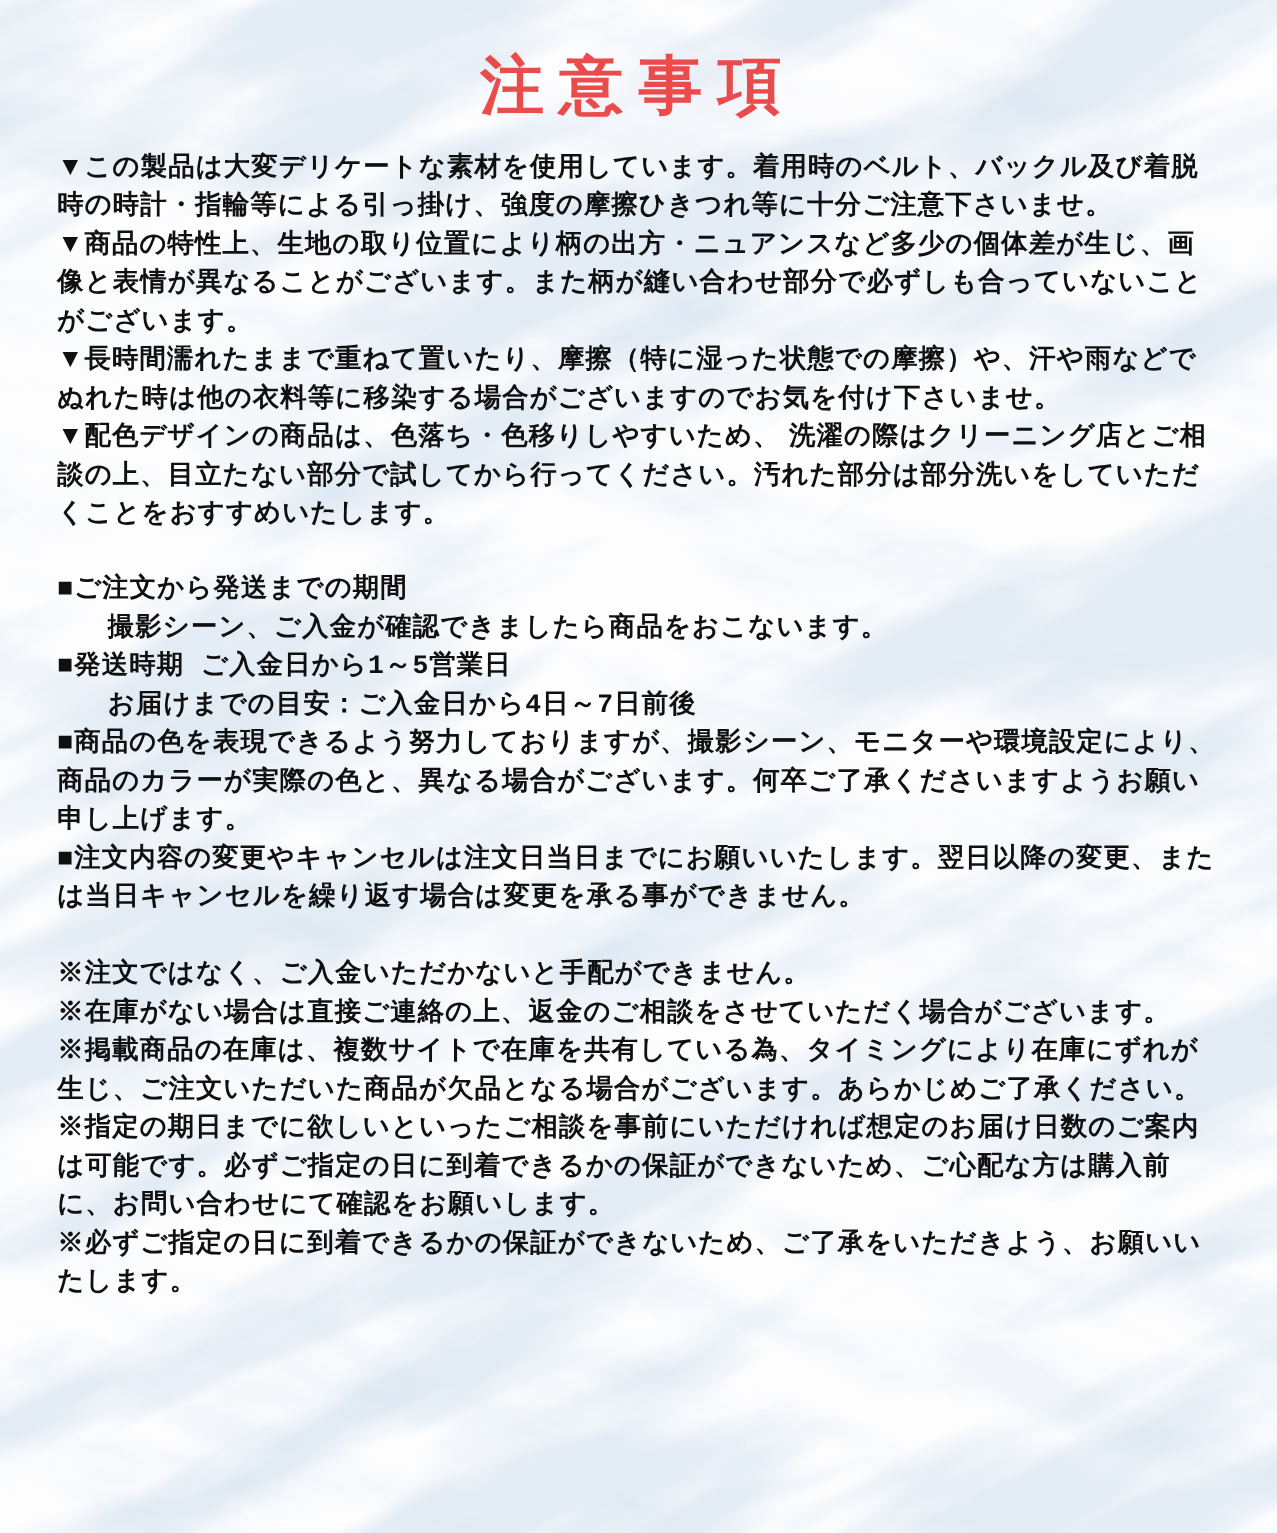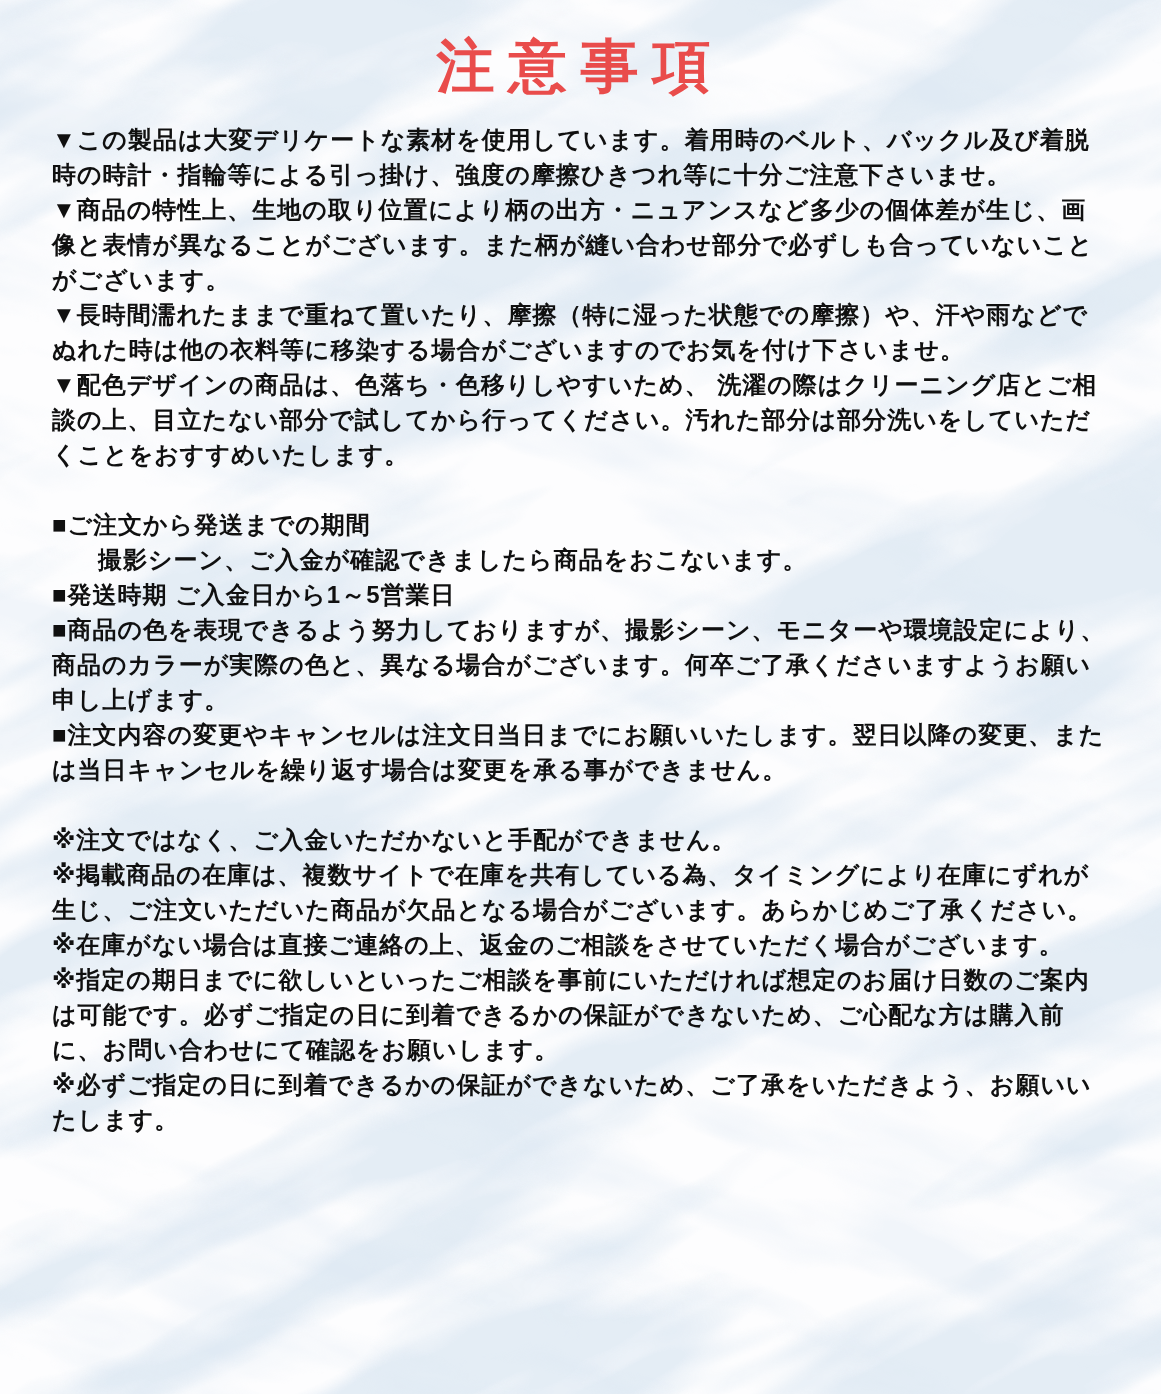--- a/index.html
+++ b/index.html
@@ -21,20 +21,21 @@
     position: absolute;
     inset: 0;
     z-index: 0;
     display: block;
   }
   .content {
     position: relative;
     z-index: 1;
     padding: 26px 52px 0 52px;
     color: #101010;
+    margin-top: 12px;
   }
   .title {
     margin: 8px 0 24px 0;
     text-align: center;
     font-size: 58px;
     line-height: 64px;
     font-weight: 800;
     letter-spacing: 14px;
     color: #e94c4b; 
   }
@@ -46,20 +47,21 @@
     letter-spacing: 1px;
     color: #101010; 
     word-break: break-all;
     overflow-wrap: anywhere;
   }
   .line.indent {
     padding-left: 46px;
   }
   .section-gap {
     margin-top: 35px;
+    font-family: Liberation Mono, monospace;
   }
 </style>
 </head>
 <body>
 
 <div class="page">
 
   <svg class="bg" width="1161" height="1394" viewBox="0 0 1161 1394" preserveAspectRatio="none" aria-hidden="true">
     <defs>
       <filter id="marbleA" x="-30%" y="-30%" width="160%" height="160%">
@@ -94,26 +96,27 @@
       <p class="para">▼この製品は大変デリケートな素材を使用しています。着用時のベルト、バックル及び着脱時の時計・指輪等による引っ掛け、強度の摩擦ひきつれ等に十分ご注意下さいませ。</p>
       <p class="para">▼商品の特性上、生地の取り位置により柄の出方・ニュアンスなど多少の個体差が生じ、画像と表情が異なることがございます。また柄が縫い合わせ部分で必ずしも合っていないことがございます。</p>
       <p class="para">▼長時間濡れたままで重ねて置いたり、摩擦（特に湿った状態での摩擦）や、汗や雨などでぬれた時は他の衣料等に移染する場合がございますのでお気を付け下さいませ。</p>
       <p class="para">▼配色デザインの商品は、色落ち・色移りしやすいため、 洗濯の際はクリーニング店とご相談の上、目立たない部分で試してから行ってください。汚れた部分は部分洗いをしていただくことをおすすめいたします。</p>
     </section>
 
     <section class="section-gap">
       <p class="line">■ご注文から発送までの期間</p>
       <p class="line indent">撮影シーン、ご入金が確認できましたら商品をおこないます。</p>
       <p class="line">■発送時期 ご入金日から1～5営業日</p>
+      <p class="line indent">お届けまでの目安：ご入金日から4日～7日前後</p>
       <p class="line">■商品の色を表現できるよう努力しておりますが、撮影シーン、モニターや環境設定により、商品のカラーが実際の色と、異なる場合がございます。何卒ご了承くださいますようお願い申し上げます。</p>
       <p class="line">■注文内容の変更やキャンセルは注文日当日までにお願いいたします。翌日以降の変更、または当日キャンセルを繰り返す場合は変更を承る事ができません。</p>
     </section>
 
     <section class="section-gap">
       <p class="para">※注文ではなく、ご入金いただかないと手配ができません。</p>
+      <p class="para">※在庫がない場合は直接ご連絡の上、返金のご相談をさせていただく場合がございます。</p>
       <p class="para">※掲載商品の在庫は、複数サイトで在庫を共有している為、タイミングにより在庫にずれが生じ、ご注文いただいた商品が欠品となる場合がございます。あらかじめご了承ください。</p>
-      <p class="para">※在庫がない場合は直接ご連絡の上、返金のご相談をさせていただく場合がございます。</p>
       <p class="para">※指定の期日までに欲しいといったご相談を事前にいただければ想定のお届け日数のご案内は可能です。必ずご指定の日に到着できるかの保証ができないため、ご心配な方は購入前に、お問い合わせにて確認をお願いします。</p>
       <p class="para">※必ずご指定の日に到着できるかの保証ができないため、ご了承をいただきよう、お願いいたします。</p>
     </section>
 
   </div>
 </div>
 
 </body></html>

